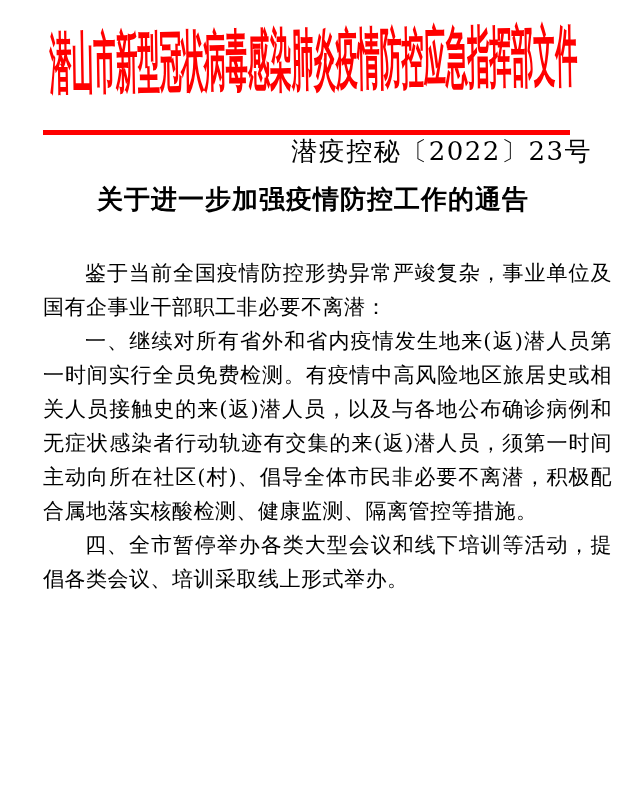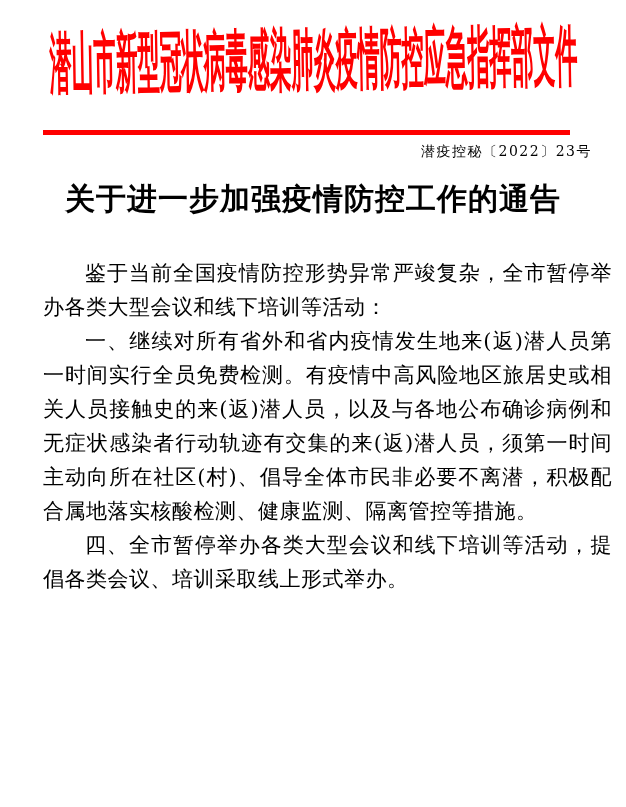--- a/index.html
+++ b/index.html
@@ -47,36 +47,36 @@
     height: 5px;
     background: var(--accent_red);
   }
   
   .doc-number {
     position: absolute;
     top: 140px;
     left: 0;
     width: 592px;
     text-align: right;
-    font-size: 14px;
+    font-size: 26px;
     line-height: 22px;
     letter-spacing: 1.5px;
     font-family: "DejaVu Serif", "Liberation Serif", serif;
     color: var(--text_black);
   }
   
   .doc-title {
     position: absolute;
     top: 184px;
     left: 0;
     width: 100%;
     text-align: center;
     font-family: "DejaVu Sans", "Liberation Sans", sans-serif;
     font-weight: bold;
-    font-size: 30px;
+    font-size: 26px;
     line-height: 30px;
     letter-spacing: 1px;
     color: var(--text_black);
   }
   
   .doc-body {
     position: absolute;
     top: 256px;
     left: 43px;
     width: 569px;
@@ -101,18 +101,18 @@
     <span class="banner-text">潜山市新型冠状病毒感染肺炎疫情防控应急指挥部文件</span>
   </div>
 
   <div class="red-divider"></div>
 
   <div class="doc-number">潜疫控秘〔2022〕23号</div>
 
   <div class="doc-title">关于进一步加强疫情防控工作的通告</div>
 
   <div class="doc-body">
-    <p>鉴于当前全国疫情防控形势异常严竣复杂，全市暂停举办各类大型会议和线下培训等活动：</p>
+    <p>鉴于当前全国疫情防控形势异常严竣复杂，事业单位及国有企事业干部职工非必要不离潜：</p>
     <p>一、继续对所有省外和省内疫情发生地来(返)潜人员第一时间实行全员免费检测。有疫情中高风险地区旅居史或相关人员接触史的来(返)潜人员，以及与各地公布确诊病例和无症状感染者行动轨迹有交集的来(返)潜人员，须第一时间主动向所在社区(村)、倡导全体市民非必要不离潜，积极配合属地落实核酸检测、健康监测、隔离管控等措施。</p>
     <p>四、全市暂停举办各类大型会议和线下培训等活动，提倡各类会议、培训采取线上形式举办。</p>
   </div>
 
 </div>
 
 </body></html>

